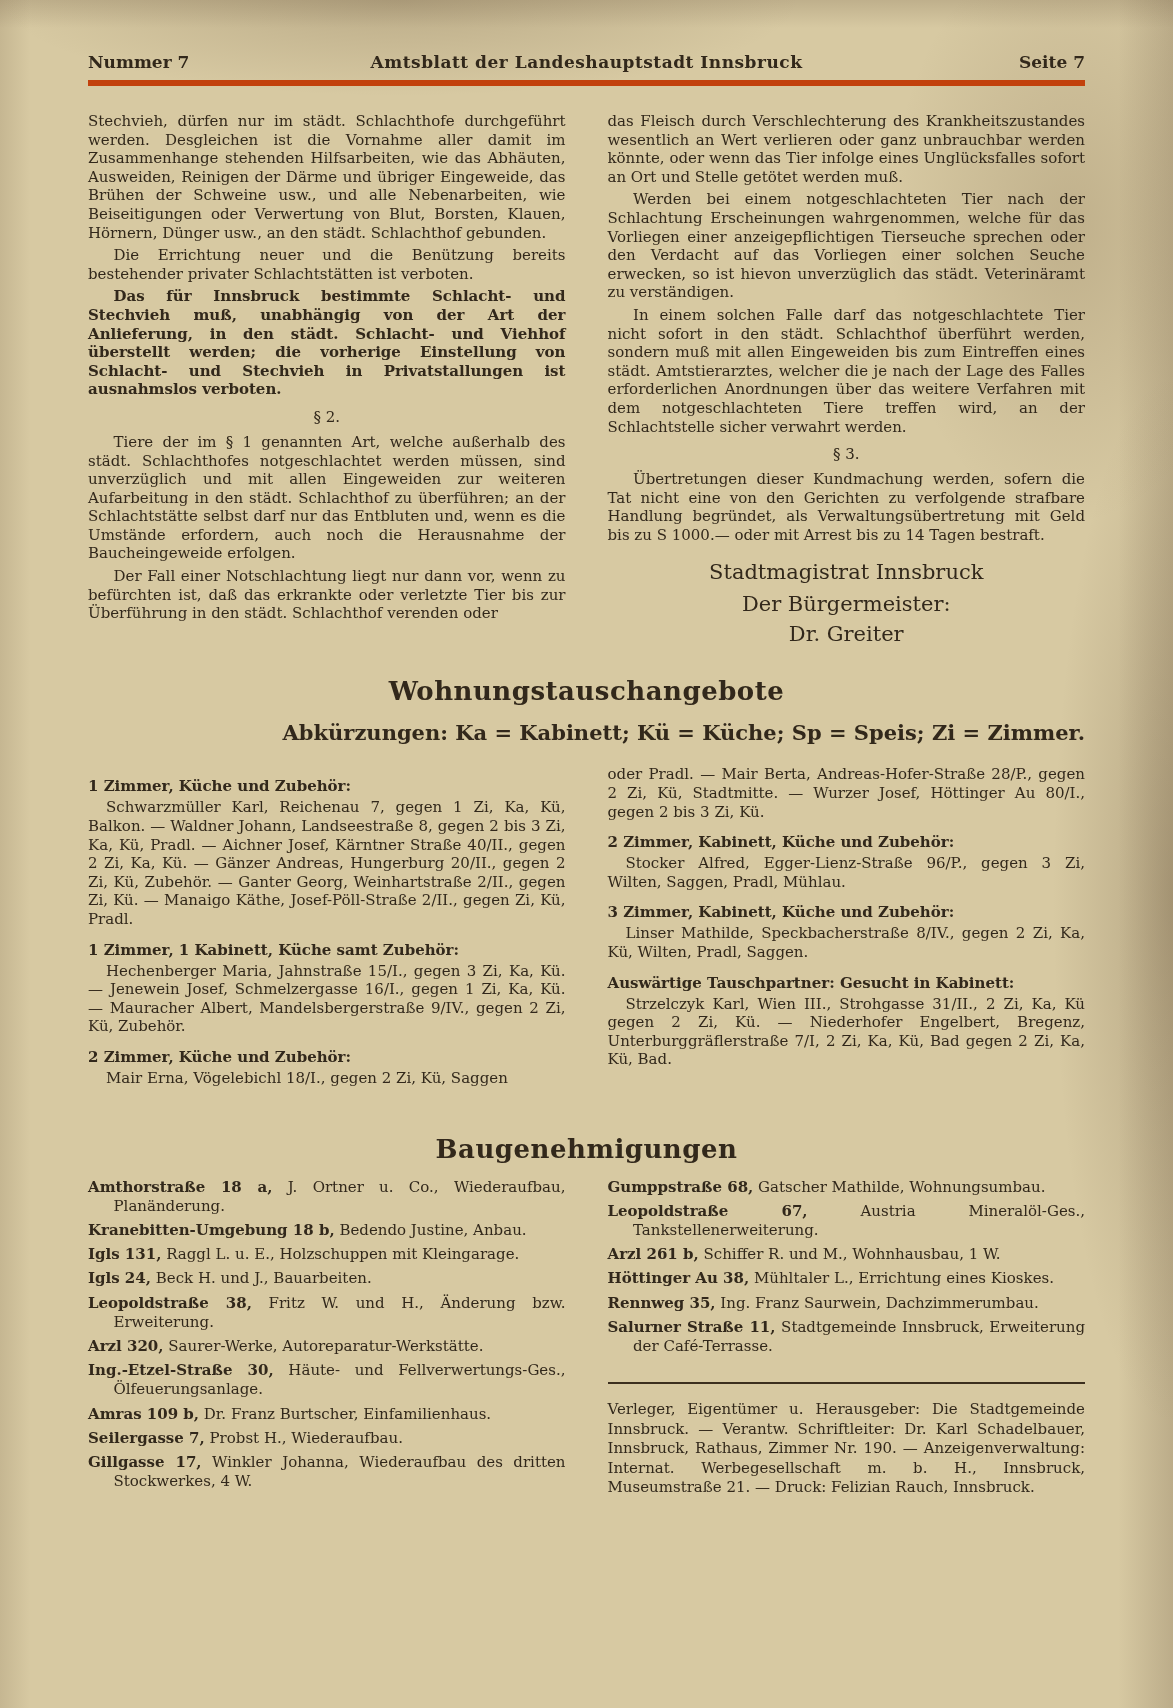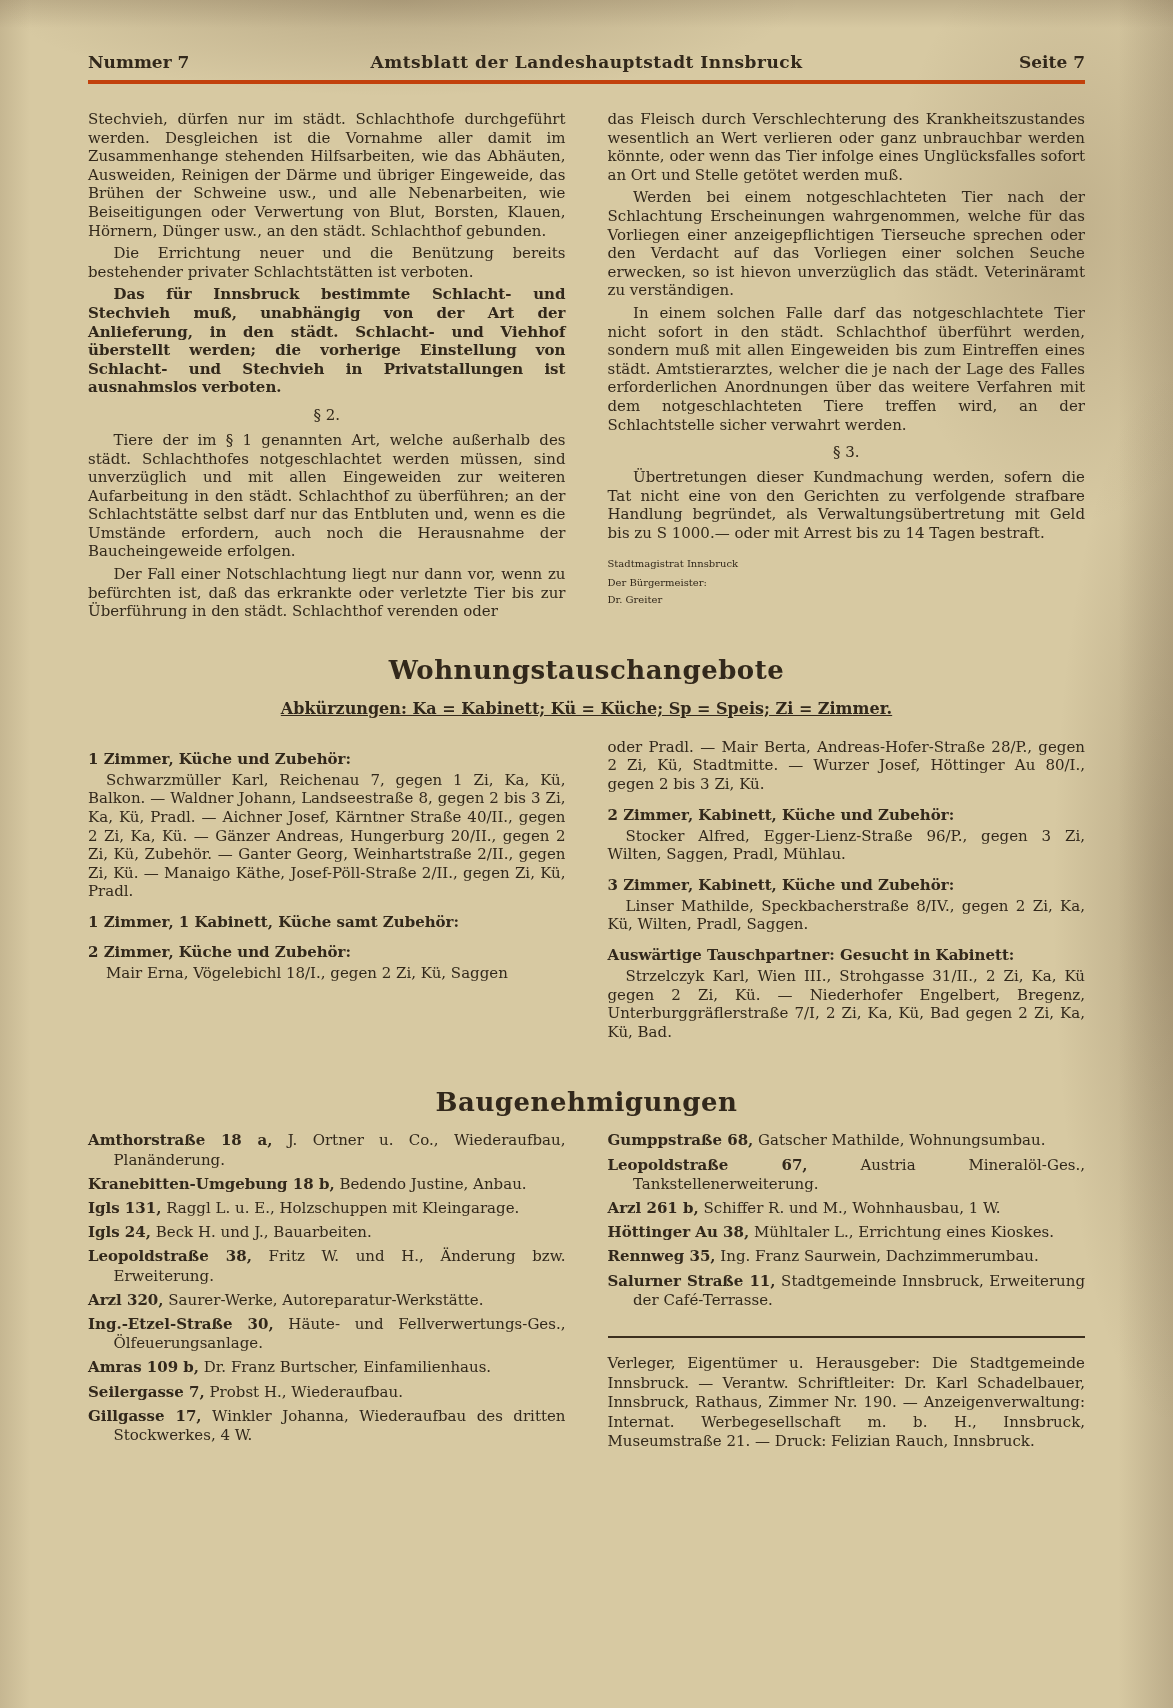--- a/index.html
+++ b/index.html
@@ -24,21 +24,21 @@
   .page {
     box-sizing: border-box;
     width: 1173px;
     height: 1708px;
     padding: 52px 88px 40px 88px;
   }
   
   .masthead {
     display: flex;
     align-items: baseline;
-    border-bottom: 4px solid #c2410c;
+    border-bottom: 6px solid #c2410c;
     padding-bottom: 8px;
     font-size: 17px;
     font-weight: 700;
   }
   .masthead .issue { width: 180px; text-align: left; }
   .masthead .title { flex: 1; text-align: center; letter-spacing: 0.5px; }
   .masthead .pageno { width: 180px; text-align: right; }
 
   
   .cols { display: flex; gap: 42px; }
@@ -55,40 +55,39 @@
   }
   .noindent { text-indent: 0; }
   .bold { font-weight: 700; }
 
   .section-mark {
     text-align: center;
     font-size: 15px;
     margin: 9px 0 7px 0;
   }
 
-  .signature { margin-top: 16px; text-align: left; font-size: 10px; }
+  .signature { margin-top: 16px; text-align: center; font-size: 21px; }
   .signature .sig1 { margin-bottom: 8px; font-weight: 400; }
   .signature .sig2 { margin-bottom: 6px; }
   .signature .sig3 { }
 
   .display-title {
     text-align: center;
     font-size: 26px;
     font-weight: 700;
     letter-spacing: 0.5px;
     margin: 30px 0 14px 0;
   }
   .display-title.bau { margin-top: 34px; }
 
   .abbrev {
-    text-align: center;
-    font-weight: 700;
-    font-size: 16px;
+    text-align: right;
+    font-weight: 700;
+    font-size: 21px;
     margin-bottom: 20px;
-    text-decoration: underline;
   }
 
   .group { margin-bottom: 12px; }
   .group-heading {
     font-weight: 700;
     font-size: 15px;
     margin: 12px 0 3px 0;
   }
   .group-text {
     text-indent: 1.2em;
@@ -151,20 +150,21 @@
   <div class="abbrev">Abkürzungen: Ka = Kabinett; Kü = Küche; Sp = Speis; Zi = Zimmer.</div>
 
   <section class="cols listings">
     <div class="col">
       <div class="group">
         <div class="group-heading">1 Zimmer, Küche und Zubehör:</div>
         <p class="group-text">Schwarzmüller Karl, Reichenau 7, gegen 1 Zi, Ka, Kü, Balkon. — Waldner Johann, Landseestraße 8, gegen 2 bis 3 Zi, Ka, Kü, Pradl. — Aichner Josef, Kärntner Straße 40/II., gegen 2 Zi, Ka, Kü. — Gänzer Andreas, Hungerburg 20/II., gegen 2 Zi, Kü, Zubehör. — Ganter Georg, Weinhartstraße 2/II., gegen Zi, Kü. — Manaigo Käthe, Josef-Pöll-Straße 2/II., gegen Zi, Kü, Pradl.</p>
       </div>
       <div class="group">
         <div class="group-heading">1 Zimmer, 1 Kabinett, Küche samt Zubehör:</div>
+        <p class="group-text">Hechenberger Maria, Jahnstraße 15/I., gegen 3 Zi, Ka, Kü. — Jenewein Josef, Schmelzergasse 16/I., gegen 1 Zi, Ka, Kü. — Mauracher Albert, Mandelsbergerstraße 9/IV., gegen 2 Zi, Kü, Zubehör.</p>
       </div>
       <div class="group">
         <div class="group-heading">2 Zimmer, Küche und Zubehör:</div>
         <p class="group-text">Mair Erna, Vögelebichl 18/I., gegen 2 Zi, Kü, Saggen</p>
       </div>
     </div>
     <div class="col">
       <p class="group-text continuation">oder Pradl. — Mair Berta, Andreas-Hofer-Straße 28/P., gegen 2 Zi, Kü, Stadtmitte. — Wurzer Josef, Höttinger Au 80/I., gegen 2 bis 3 Zi, Kü.</p>
       <div class="group">
         <div class="group-heading">2 Zimmer, Kabinett, Küche und Zubehör:</div>

